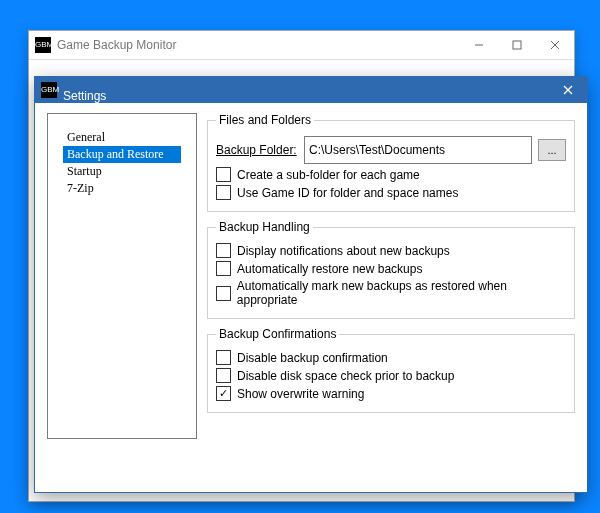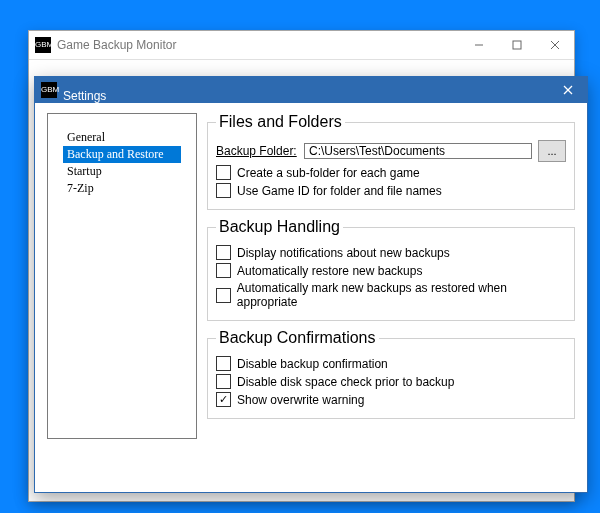--- a/index.html
+++ b/index.html
@@ -113,21 +113,21 @@
     display: flex;
     flex-direction: column;
     gap: 8px;
   }
   fieldset {
     border: 1px solid #d0d0d0;
     margin: 0;
     padding: 6px 8px 8px 8px;
   }
   legend {
-    font-size: 16px;
+    font-size: 12px;
     padding: 0 3px;
     color: #000;
   }
   .row {
     display: flex;
     align-items: center;
     margin: 3px 0;
     gap: 6px;
   }
   .checkbox {
@@ -141,21 +141,21 @@
     line-height: 1;
   }
   .checkbox.checked::after {
     content: "✓";
     color: #000;
     font-size: 11px;
   }
   .field-label { width: 82px; text-decoration: underline; }
   .textinput {
     flex: 1;
-    height: 16px;
+    height: 28px;
     border: 1px solid #7a7a7a;
     padding: 0 4px;
     font: inherit;
     box-sizing: border-box;
   }
   .browse-btn {
     width: 26px; height: 20px;
     border: 1px solid #999;
     background: #e1e1e1;
     font-size: 11px;
@@ -239,21 +239,21 @@
             <span class="field-label">Backup Folder:</span>
             <input class="textinput" type="text" value="C:\Users\Test\Documents" style="">
             <div class="browse-btn">...</div>
           </div>
           <div class="row">
             <span class="checkbox"></span>
             <span>Create a sub-folder for each game</span>
           </div>
           <div class="row">
             <span class="checkbox"></span>
-            <span>Use Game ID for folder and file names</span>
+            <span>Use Game ID for folder and space names</span>
           </div>
         </fieldset>
 
         <fieldset>
           <legend>Backup Handling</legend>
           <div class="row">
             <span class="checkbox"></span>
             <span>Display notifications about new backups</span>
           </div>
           <div class="row">

